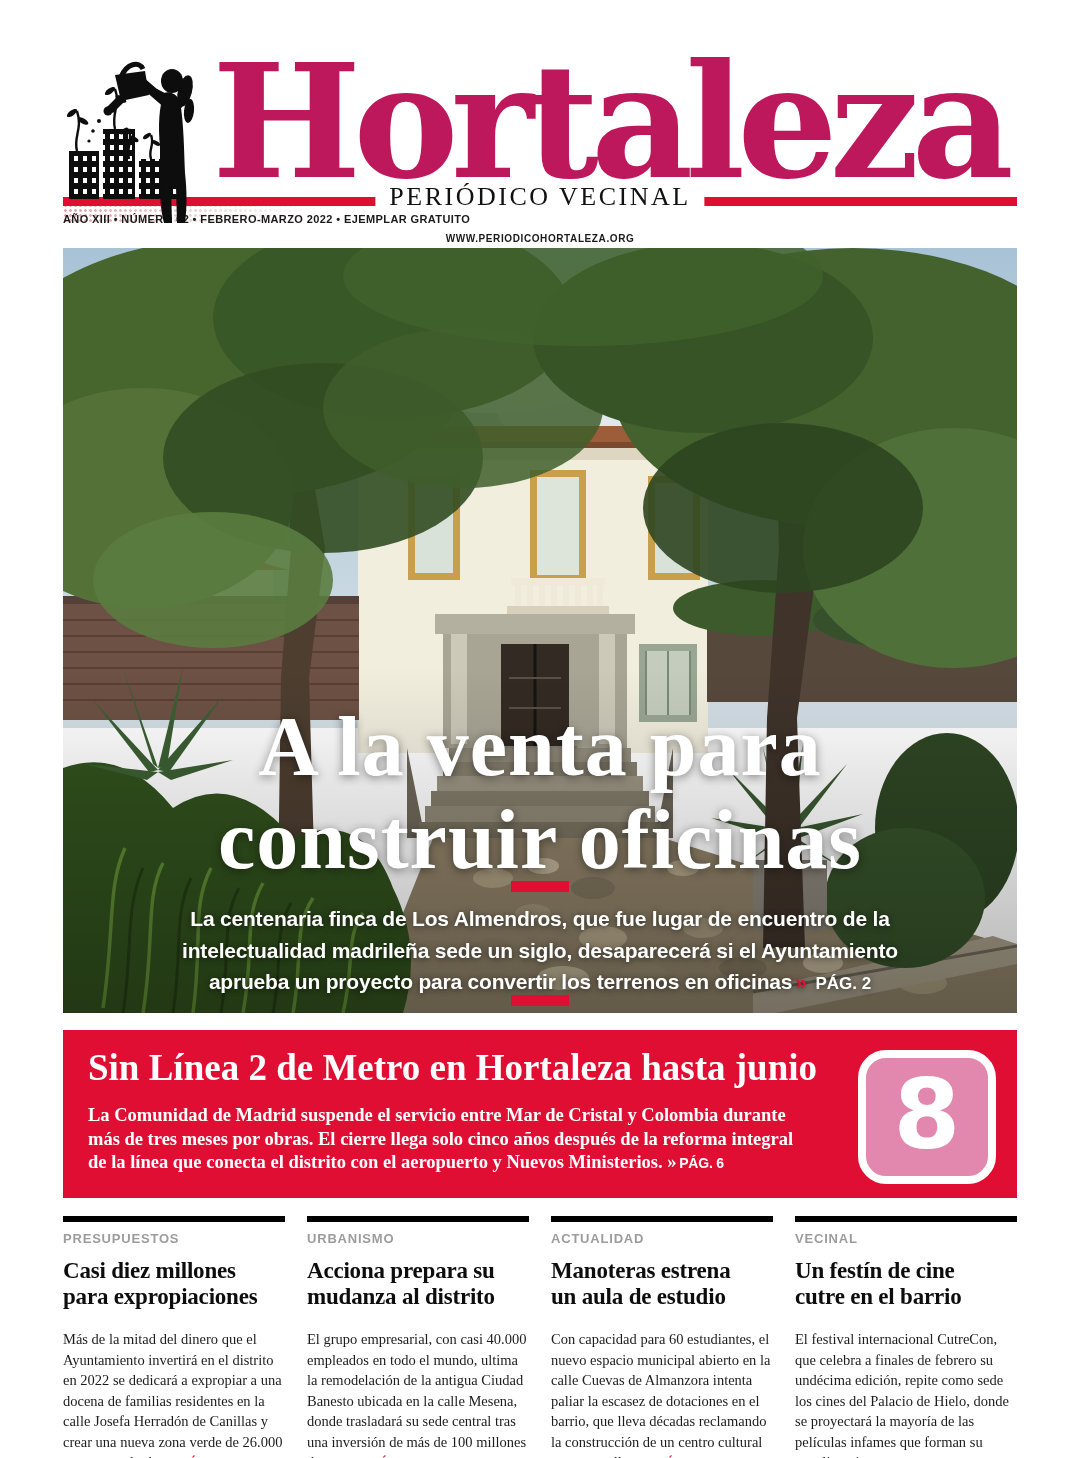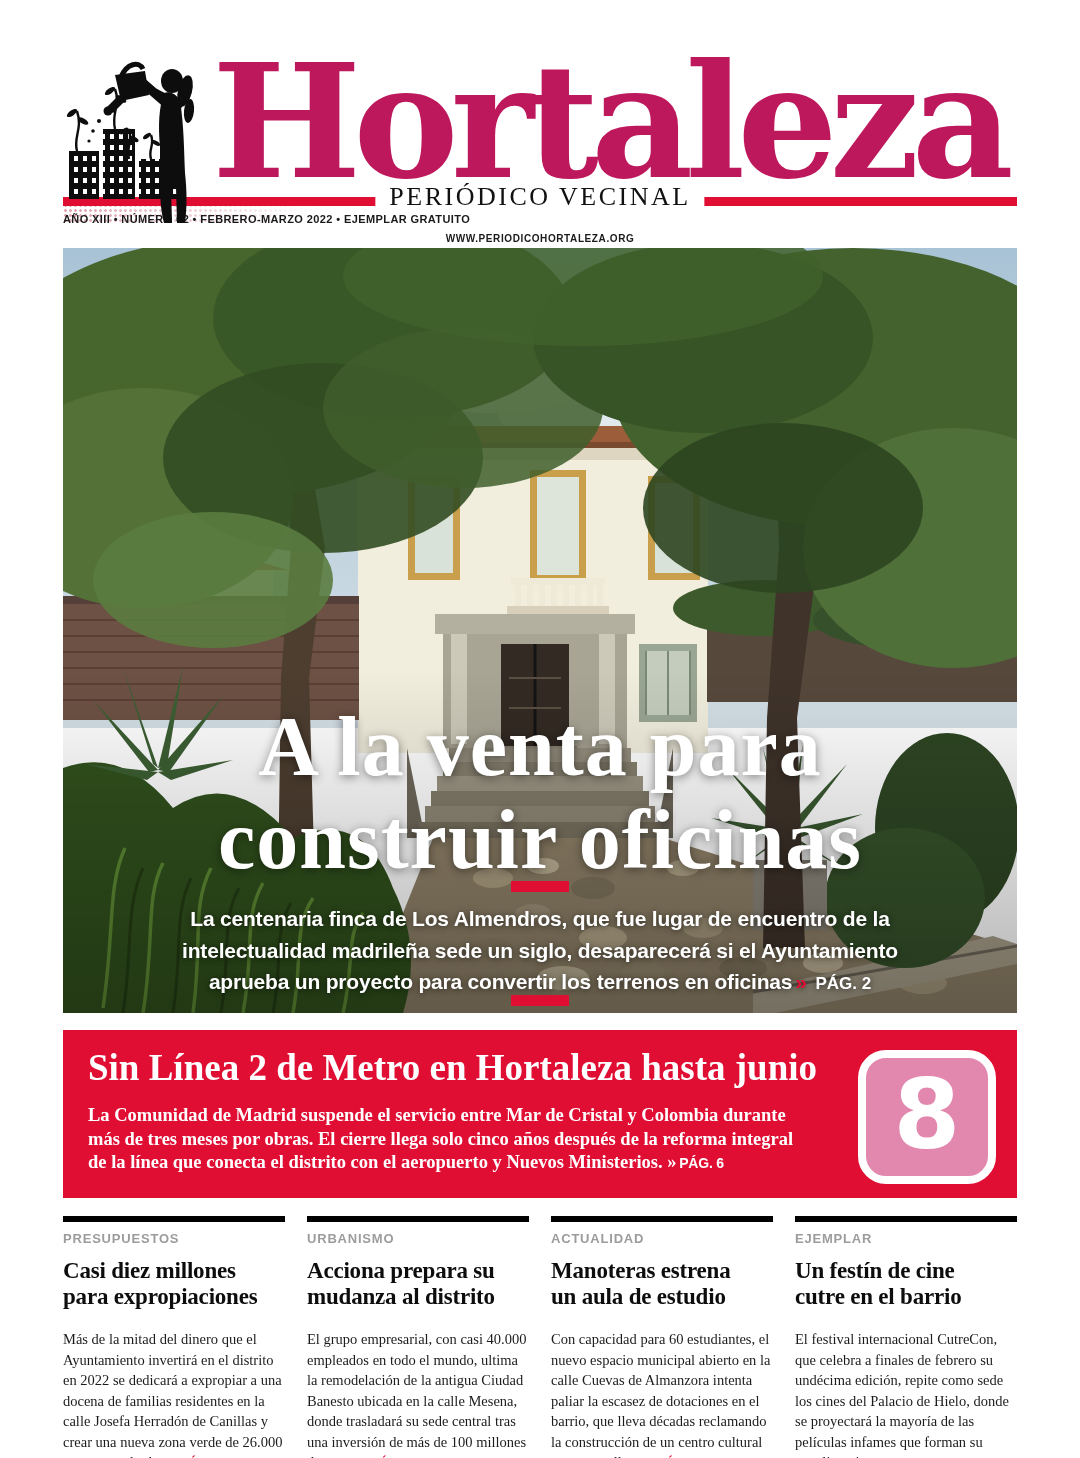--- a/index.html
+++ b/index.html
@@ -340,20 +340,20 @@
     </article>
 
     <article class="story">
       <div class="kicker">ACTUALIDAD</div>
       <h2 class="story-headline">Manoteras estrena
 un aula de estudio</h2>
       <p class="story-body"><span>Con capacidad para 60 estudiantes, el nuevo espacio municipal abierto en la calle Cuevas de Almanzora intenta paliar la escasez de dotaciones en el barrio, que lleva décadas reclamando la construcción de un centro cultural que nunca llega.</span> <span class="pageref"><span class="chev">»</span> <span>PÁG. 12</span></span></p>
     </article>
 
     <article class="story">
-      <div class="kicker">EJEMPLAR</div>
+      <div class="kicker">VECINAL</div>
       <h2 class="story-headline">Un festín de cine
 cutre en el barrio</h2>
       <p class="story-body"><span>El festival internacional CutreCon, que celebra a finales de febrero su undécima edición, repite como sede los cines del Palacio de Hielo, donde se proyectará la mayoría de las películas infames que forman su peculiar e irreverente programa.</span> </p>
     </article>
 
   </section>
 </div>
 
 </body></html>

